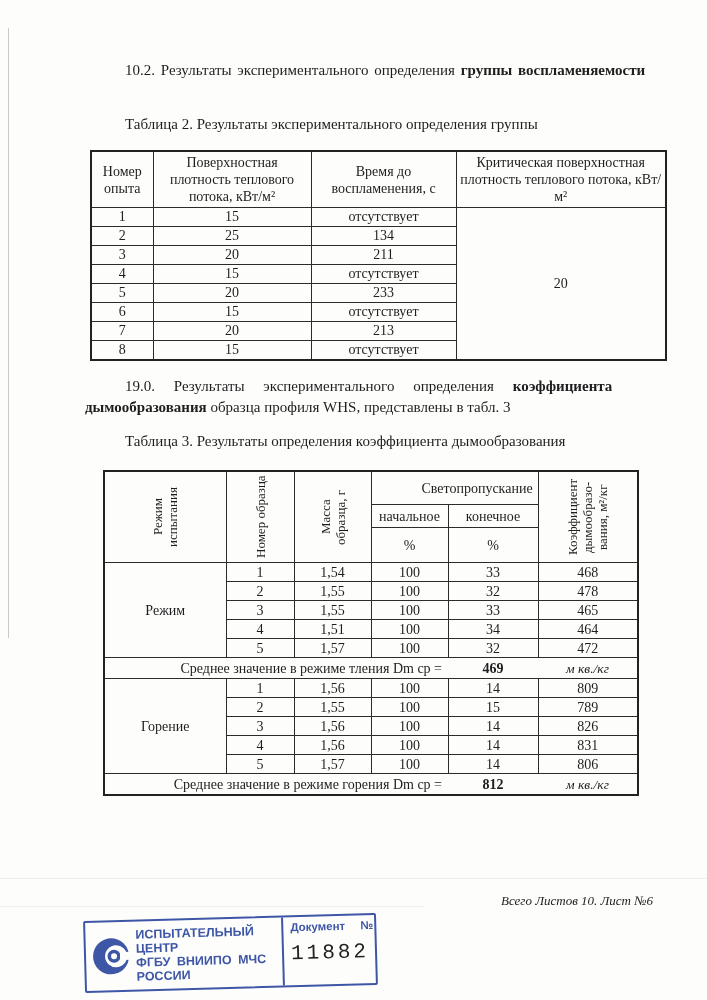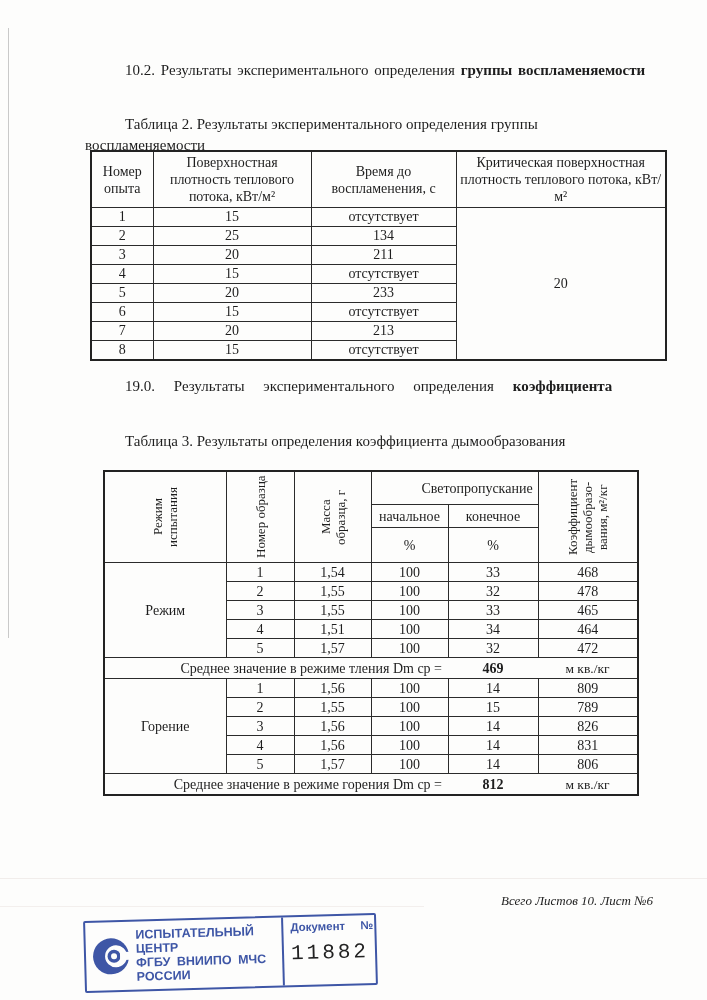--- a/index.html
+++ b/index.html
@@ -28,21 +28,21 @@
 
   
   .t3{position:absolute;left:103px;top:470px;width:534px;font-size:14px;}
   .t3 td{border:1px solid #2b2b2b;text-align:center;vertical-align:middle;padding:0 2px;line-height:17px;}
   .t3{border:2px solid #222;}
   .t3 .r{height:19px;}
   .rot{writing-mode:vertical-rl;transform:rotate(180deg);height:84px;margin:0 auto;
        font-size:13px;line-height:15px;}
   .avg-label{text-align:right !important;padding-right:6px !important;border-right:hidden !important;}
   .avg-val{font-weight:bold;border-left:hidden !important;border-right:hidden !important;}
-  .avg-unit{border-left:hidden !important;text-align:center;padding-left:2px !important;font-size:13.5px;}
+  .avg-unit{border-left:hidden !important;text-align:center;padding-left:2px !important;font-size:13.5px;font-style:italic;}
   .avg-row td{height:20px;}
 
   .footer{position:absolute;top:893px;right:54px;font-size:13px;font-style:italic;}
 
   
   .stamp{
     position:absolute;left:84px;top:917px;width:289px;height:68px;
     border:2.5px solid #3e56a6;border-radius:2px;transform:rotate(-1.6deg);
     display:flex;align-items:stretch;color:#3e56a6;
     font-family:"Liberation Sans",sans-serif;background:rgba(255,255,255,0.0);
@@ -60,21 +60,20 @@
 
 <div class="page">
 
   <div class="scanline-v"></div>
   <div class="scanline-h1"></div>
   <div class="scanline-h2"></div>
 
   <div class="para indent jslight" style="top:60px;"><span>10.2. Результаты экспериментального определения </span><span class="b">группы воспламеняемости</span></div>
 
   <div class="para indent" style="top:114px;">Таблица 2. Результаты экспериментального определения группы</div>
-  <div class="para" style="top:135px;">воспламеняемости</div>
 
   <table class="t2">
     <colgroup>
       <col style="width:62px">
         <col style="width:158px">
         <col style="width:145px">
         <col style="width:210px">
     </colgroup>
     <tbody>
       <tr>
@@ -121,20 +120,21 @@
       </tr>
       <tr class="r">
         <td>8</td>
         <td>15</td>
         <td>отсутствует</td>
       </tr>
     </tbody>
   </table>
 
   <div class="para indent jspread" style="top:376px;"><span>19.0. Результаты экспериментального определения </span><span class="b">коэффициента</span></div>
+  <div class="para" style="top:397px;"><span class="b">дымообразования</span><span> образца профиля WHS, представлены в табл. 3</span></div>
 
   <div class="para indent" style="top:431px;">Таблица 3. Результаты определения коэффициента дымообразования</div>
 
   <table class="t3">
     <colgroup>
       <col style="width:122px">
         <col style="width:68px">
         <col style="width:77px">
         <col style="width:77px">
         <col style="width:90px">

